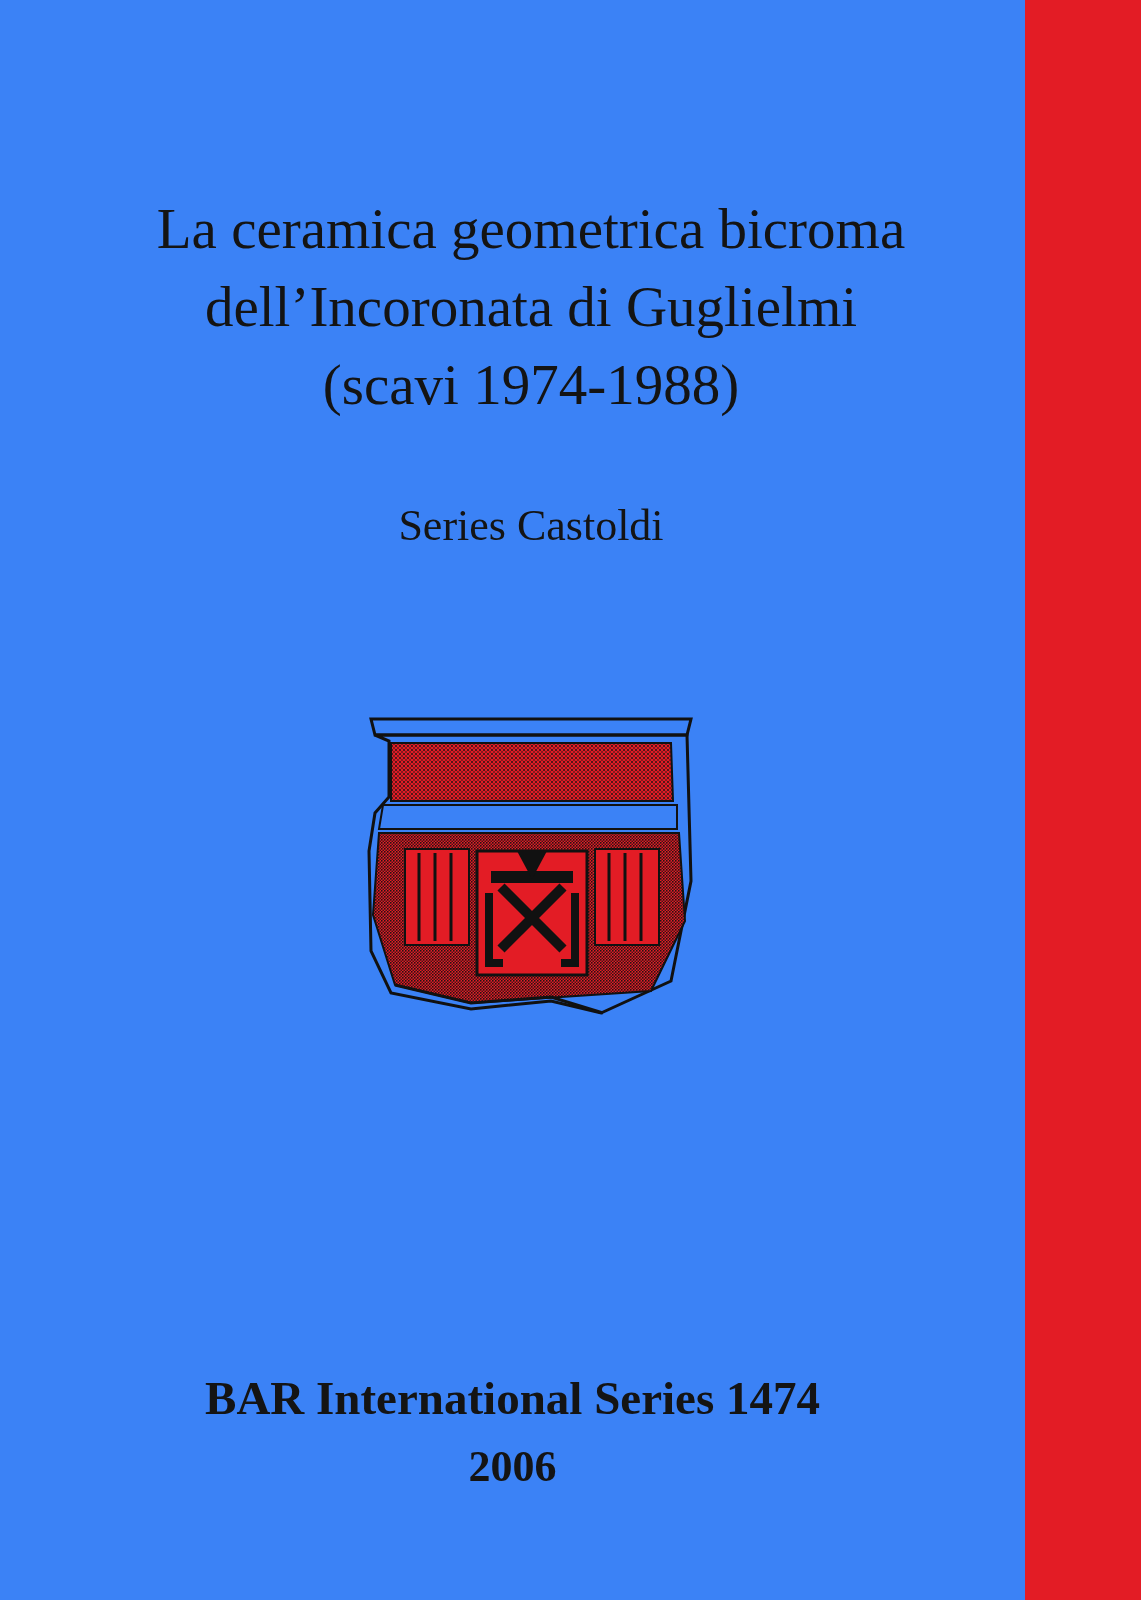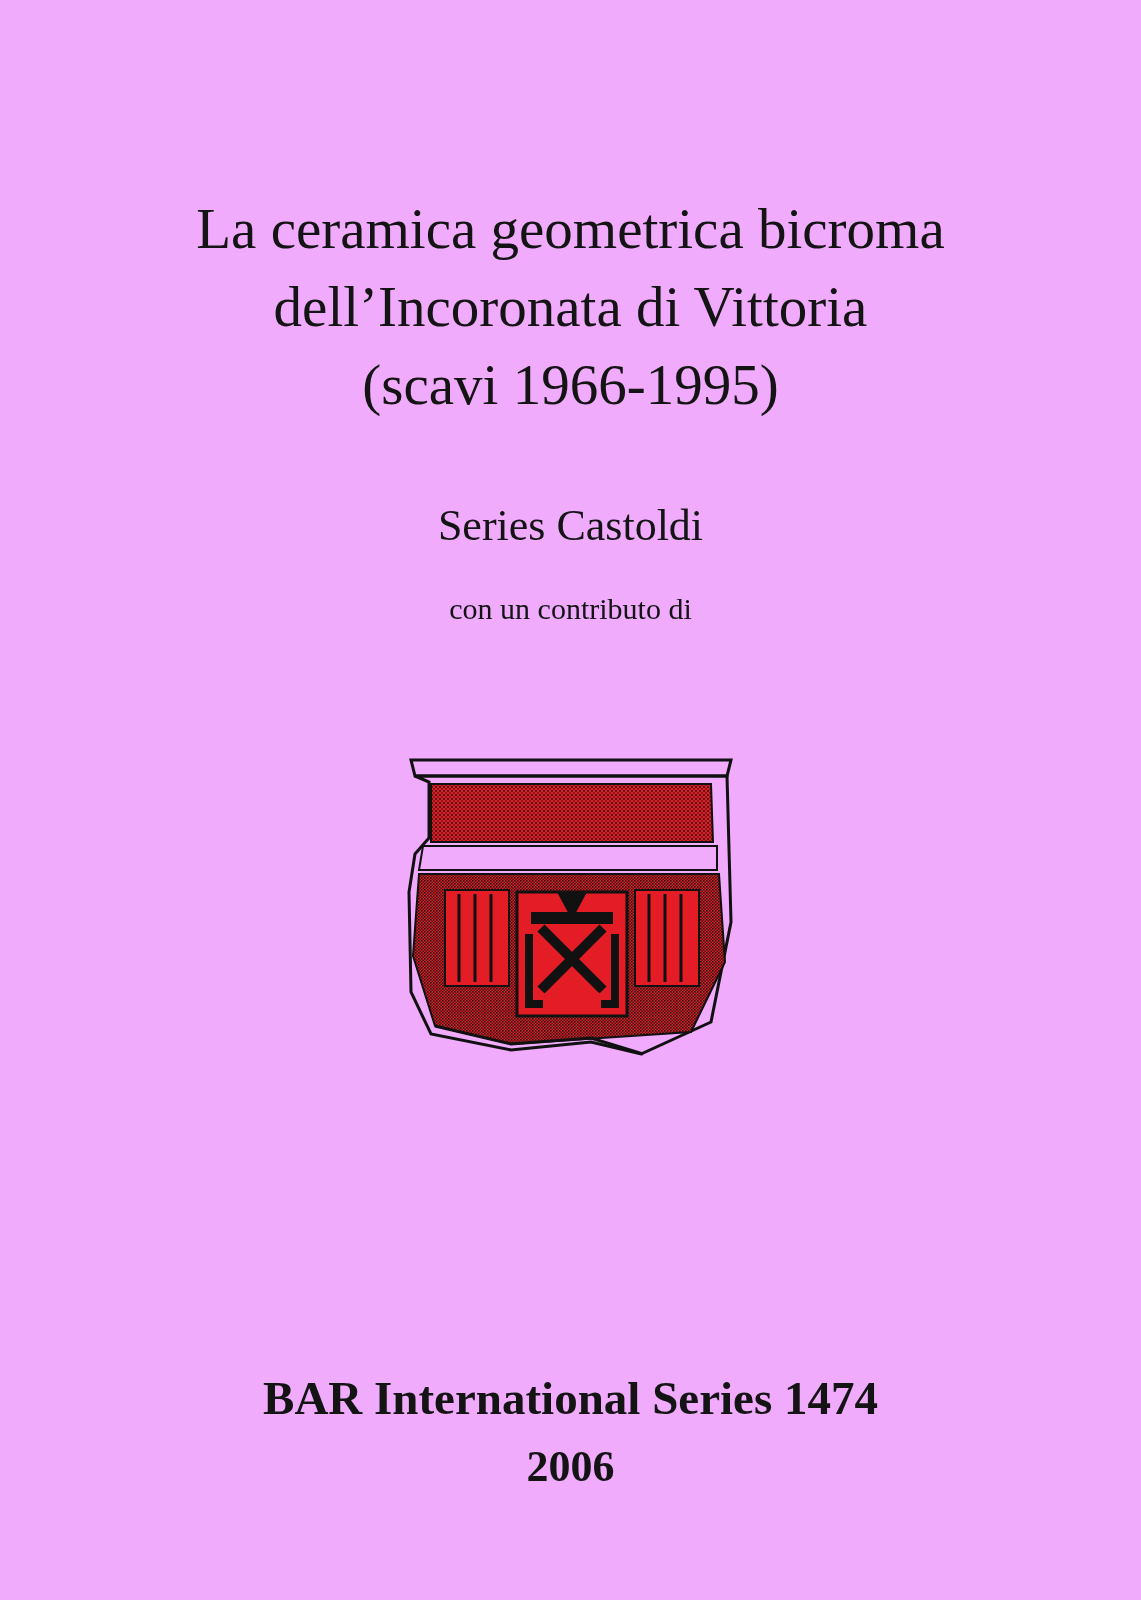--- a/index.html
+++ b/index.html
@@ -9,26 +9,27 @@
   body {
     width: 1141px;
     height: 1600px;
     background: #e31c25;
     font-family: "Liberation Serif", serif;
     color: #111111;
     overflow: hidden;
   }
   .cover {
     position: relative;
-    width: 1141px;
+    width: 988px;
     height: 1600px;
-    background: #f0abfc;
+    background: #3b82f6;
     display: flex;
     flex-direction: column;
     align-items: center;
+    padding-left: 37px;
   }
   .title-block {
     margin-top: 190px;
     width: 900px;
     text-align: center;
   }
   .title-line {
     font-size: 57px;
     line-height: 78px;
     font-weight: normal;
@@ -82,28 +83,27 @@
     font-family: Liberation Serif, serif;
   }
 </style>
 </head>
 <body>
 
 <div class="cover">
 
   <div class="title-block">
     <div class="title-line">La ceramica geometrica bicroma</div>
-    <div class="title-line">dell’Incoronata di Vittoria</div>
-    <div class="title-line">(scavi 1966-1995)</div>
+    <div class="title-line">dell’Incoronata di Guglielmi</div>
+    <div class="title-line">(scavi 1974-1988)</div>
   </div>
 
   <div class="author">Series Castoldi</div>
 
   <div class="contrib">
-    <div>con un contributo di</div>
   </div>
 
   <div class="illustration">
     <svg width="360" height="320" viewBox="0 0 360 320" aria-hidden="true">
       <defs>
         <pattern id="stipple" width="4" height="4" patternUnits="userSpaceOnUse">
           <rect width="4" height="4" fill="#e31c25"></rect>
           <circle cx="1" cy="1" r="0.9" fill="#111"></circle>
           <circle cx="3" cy="3" r="0.8" fill="#111"></circle>
         </pattern>

